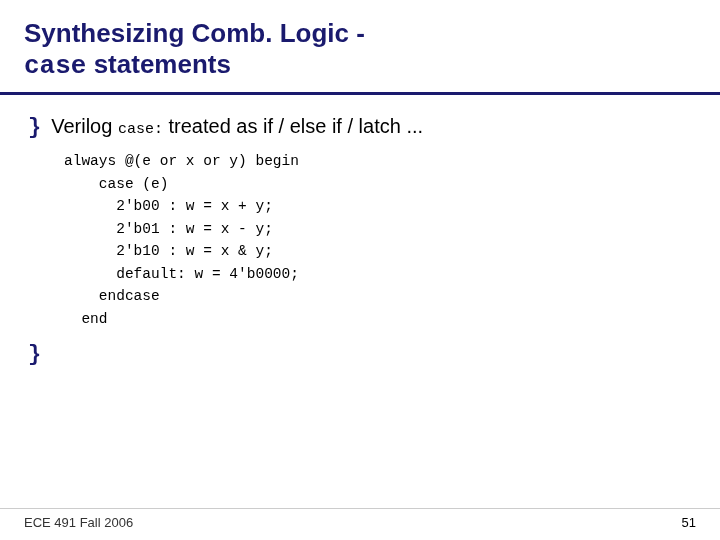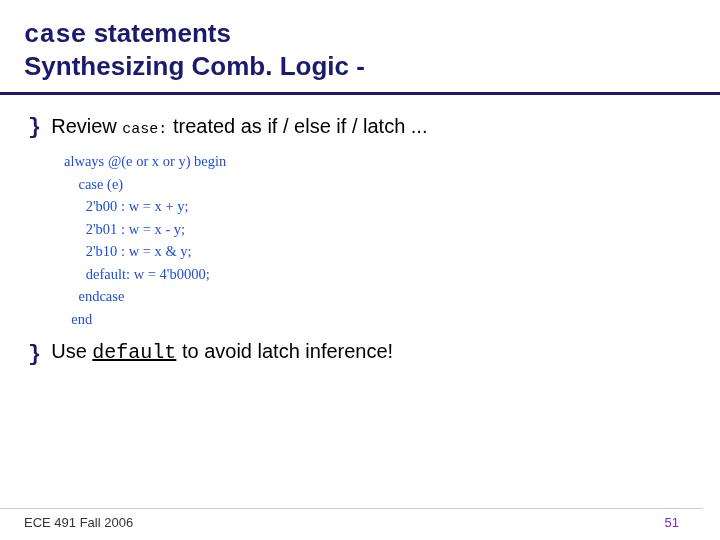--- a/index.html
+++ b/index.html
@@ -67,23 +67,23 @@
       font-family: Arial, Helvetica, sans-serif;
       line-height: 1.3;
     }
 
     .inline-code {
       font-family: 'Courier New', Courier, monospace;
       font-size: 15px;
     }
 
     .code-block {
-      font-family: Liberation Serif, serif;
+      font-family: Liberation Mono, monospace;
       font-size: 14.5px;
-      color: #1d4ed8;
+      color: #000000;
       background: #ffffff;
       margin-left: 36px;
       margin-top: 6px;
       margin-bottom: 10px;
       line-height: 1.55;
       white-space: pre;
     }
 
     .bullet2-text {
       font-size: 20px;
@@ -94,75 +94,72 @@
     .underline {
       text-decoration: underline;
       font-family: 'Courier New', Courier, monospace;
       font-size: 20px;
     }
 
     .footer {
       position: absolute;
       bottom: 10px;
       left: 0;
-      right: 17px;
+      right: 0;
       display: flex;
       justify-content: space-between;
       padding: 0 24px;
       border-top: 1px solid #cccccc;
       padding-top: 6px;
     }
 
     .footer-text {
       font-size: 13px;
       color: #333333;
       font-family: Arial, Helvetica, sans-serif;
     }
 
     .footer-page {
       font-size: 13px;
-      color: #6d28d9;
+      color: #000000;
       font-family: Arial, Helvetica, sans-serif;
     }
   </style>
 </head>
 <body>
 
 <div class="slide">
 
   <div class="title-area">
+    <div class="title-text">Synthesizing Comb. Logic -</div>
     <div class="title-text">
       <span class="title-code">case</span><span>  statements</span>
     </div>
-    <div class="title-text">Synthesizing Comb. Logic -</div>
   </div>
 
   <div class="content-area">
 
     <div class="bullet-item">
       <span class="bullet-symbol">}</span>
       <div>
-        <span class="bullet-text">Review </span><span class="inline-code">case:</span><span class="bullet-text"> treated as if / else if / latch ...</span>
+        <span class="bullet-text">Verilog </span><span class="inline-code">case:</span><span class="bullet-text"> treated as if / else if / latch ...</span>
       </div>
     </div>
 
     <div class="code-block">always @(e or x or y) begin
     case (e)
       2'b00 : w = x + y;
       2'b01 : w = x - y;
       2'b10 : w = x &amp; y;
       default: w = 4'b0000;
     endcase
   end</div>
 
     <div class="bullet-item">
       <span class="bullet-symbol">}</span>
-      <div>
-        <span class="bullet2-text">Use </span><span class="underline">default</span><span class="bullet2-text"> to avoid latch inference!</span>
-      </div>
     </div>
 
   </div>
 
   <div class="footer">
     <span class="footer-text">ECE 491 Fall 2006</span>
     <span class="footer-page">51</span>
   </div>
 
 </div>

